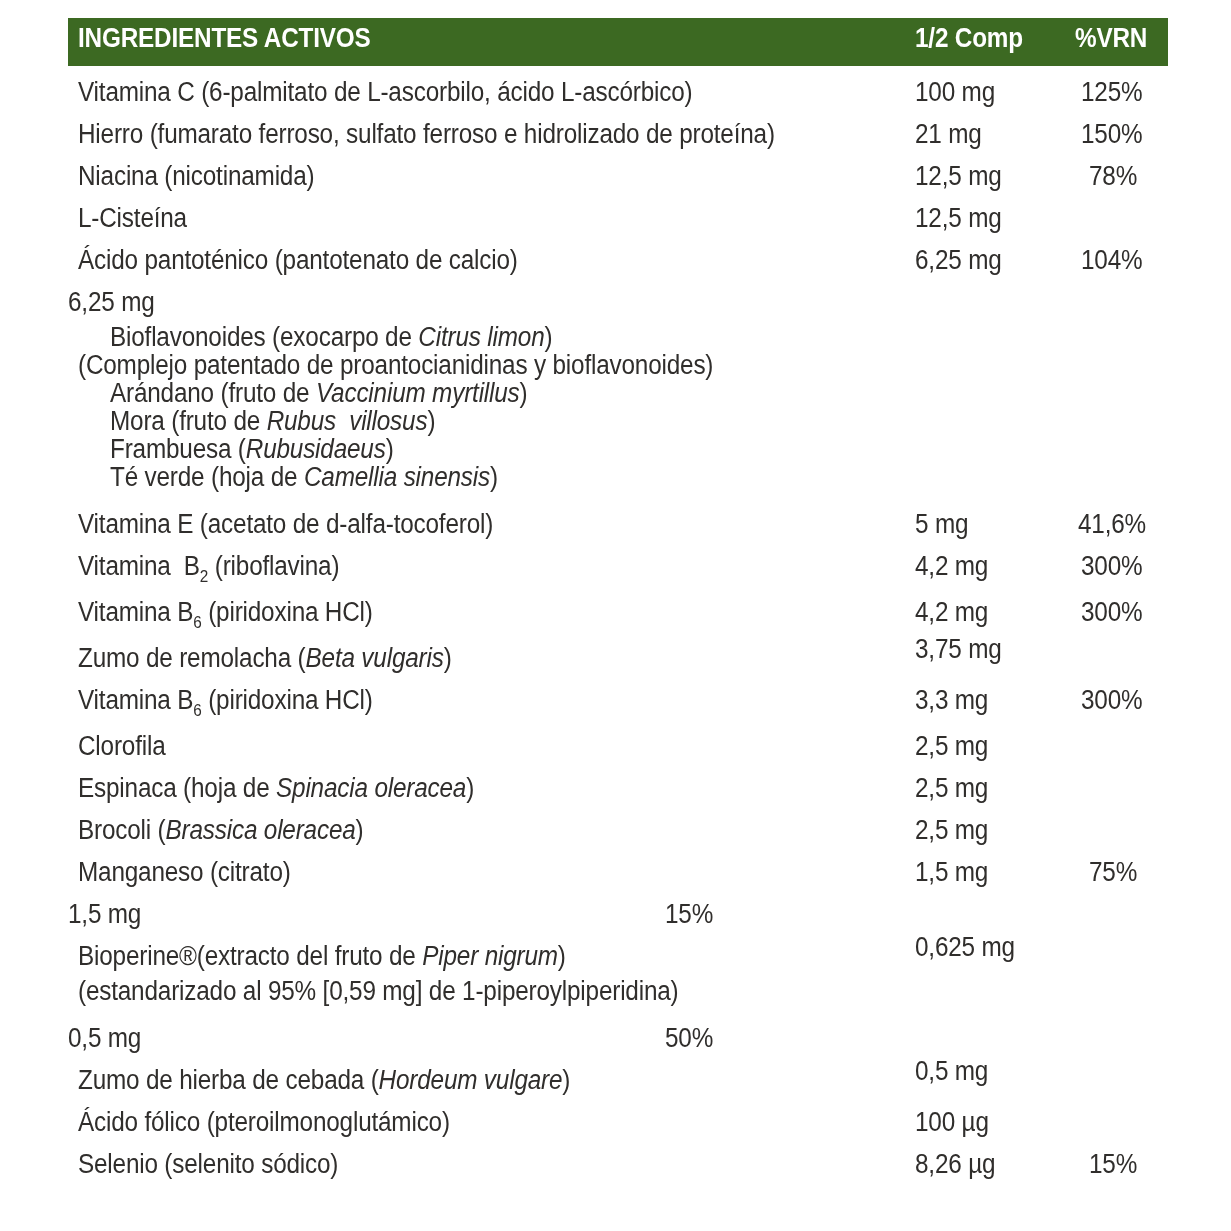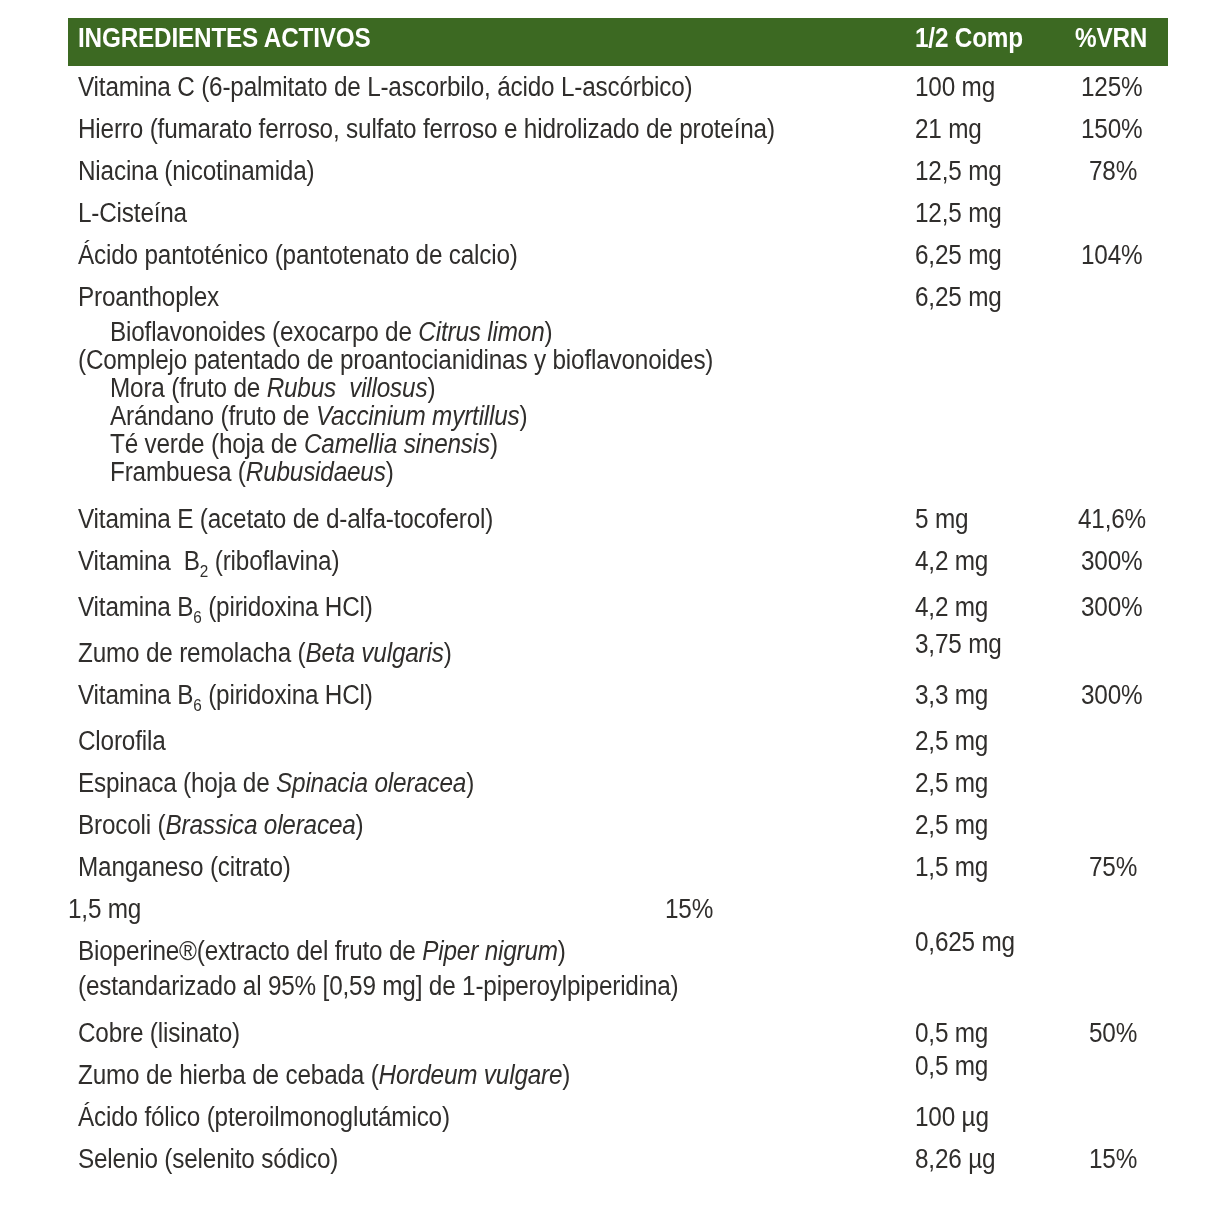--- a/index.html
+++ b/index.html
@@ -31,21 +31,21 @@
     background: #3c6922;
     color: #ffffff;
     font-weight: 700;
     font-size: 27px;
   }
   
   .cell-label  { width: 847px; padding-left: 10px; box-sizing: border-box; }
   .cell-amount { width: 148px; }
   .cell-vrn    { flex: 1; text-align: center; }
   
-  .rows { font-size: 27px; text-decoration: underline; }
+  .rows { margin-top: 5px; font-size: 27px; text-decoration: underline; }
   .row { }
   .row-main {
     display: flex;
     padding: 7px 0;
     line-height: 28px;
     align-items: baseline;
   }
   .cell-amount.raised .cond { transform: translateY(-9px) scaleX(0.90); }
   .extra-line {
     line-height: 28px;
@@ -101,30 +101,29 @@
       </div>
       <div class="row">
         <div class="row-main">
           <div class="cell-label"><span class="cond"><span>Ácido pantoténico (pantotenato de calcio)</span></span></div>
           <div class="cell-amount"><span class="cond">6,25 mg</span></div>
           <div class="cell-vrn"><span class="cond">104%</span></div>
         </div>
       </div>
       <div class="row has-extra">
         <div class="row-main">
-          <div class="cell-label"><span class="cond"><span>Proanthoplex</span></span></div>
           <div class="cell-amount"><span class="cond">6,25 mg</span></div>
           <div class="cell-vrn"><span class="cond"></span></div>
         </div>
         <div class="extra-line indent"><span class="cond"><span>Bioflavonoides (exocarpo de </span><span class="italic">Citrus limon</span><span>)</span></span></div>
         <div class="extra-line"><span class="cond"><span>(Complejo patentado de proantocianidinas y bioflavonoides)</span></span></div>
+        <div class="extra-line indent"><span class="cond"><span>Arándano (fruto de </span><span class="italic">Vaccinium myrtillus</span><span>)</span></span></div>
         <div class="extra-line indent"><span class="cond"><span>Mora (fruto de </span><span class="italic">Rubus  villosus</span><span>)</span></span></div>
-        <div class="extra-line indent"><span class="cond"><span>Arándano (fruto de </span><span class="italic">Vaccinium myrtillus</span><span>)</span></span></div>
+        <div class="extra-line indent"><span class="cond"><span>Frambuesa (</span><span class="italic">Rubusidaeus</span><span>)</span></span></div>
         <div class="extra-line indent"><span class="cond"><span>Té verde (hoja de </span><span class="italic">Camellia sinensis</span><span>)</span></span></div>
-        <div class="extra-line indent"><span class="cond"><span>Frambuesa (</span><span class="italic">Rubusidaeus</span><span>)</span></span></div>
       </div>
       <div class="row">
         <div class="row-main">
           <div class="cell-label"><span class="cond"><span>Vitamina E (acetato de d-alfa-tocoferol)</span></span></div>
           <div class="cell-amount"><span class="cond">5 mg</span></div>
           <div class="cell-vrn"><span class="cond">41,6%</span></div>
         </div>
       </div>
       <div class="row">
         <div class="row-main">
@@ -191,21 +190,20 @@
       <div class="row has-extra">
         <div class="row-main">
           <div class="cell-label"><span class="cond"><span>Bioperine®(extracto del fruto de </span><span class="italic">Piper nigrum</span><span>)</span></span></div>
           <div class="cell-amount raised"><span class="cond">0,625 mg</span></div>
           <div class="cell-vrn"><span class="cond"></span></div>
         </div>
         <div class="extra-line"><span class="cond"><span>(estandarizado al 95% [0,59 mg] de 1-piperoylpiperidina)</span></span></div>
       </div>
       <div class="row">
         <div class="row-main">
-          <div class="cell-label"><span class="cond"><span>Cobre (lisinato)</span></span></div>
           <div class="cell-amount"><span class="cond">0,5 mg</span></div>
           <div class="cell-vrn"><span class="cond">50%</span></div>
         </div>
       </div>
       <div class="row">
         <div class="row-main">
           <div class="cell-label"><span class="cond"><span>Zumo de hierba de cebada (</span><span class="italic">Hordeum vulgare</span><span>)</span></span></div>
           <div class="cell-amount raised"><span class="cond">0,5 mg</span></div>
           <div class="cell-vrn"><span class="cond"></span></div>
         </div>

